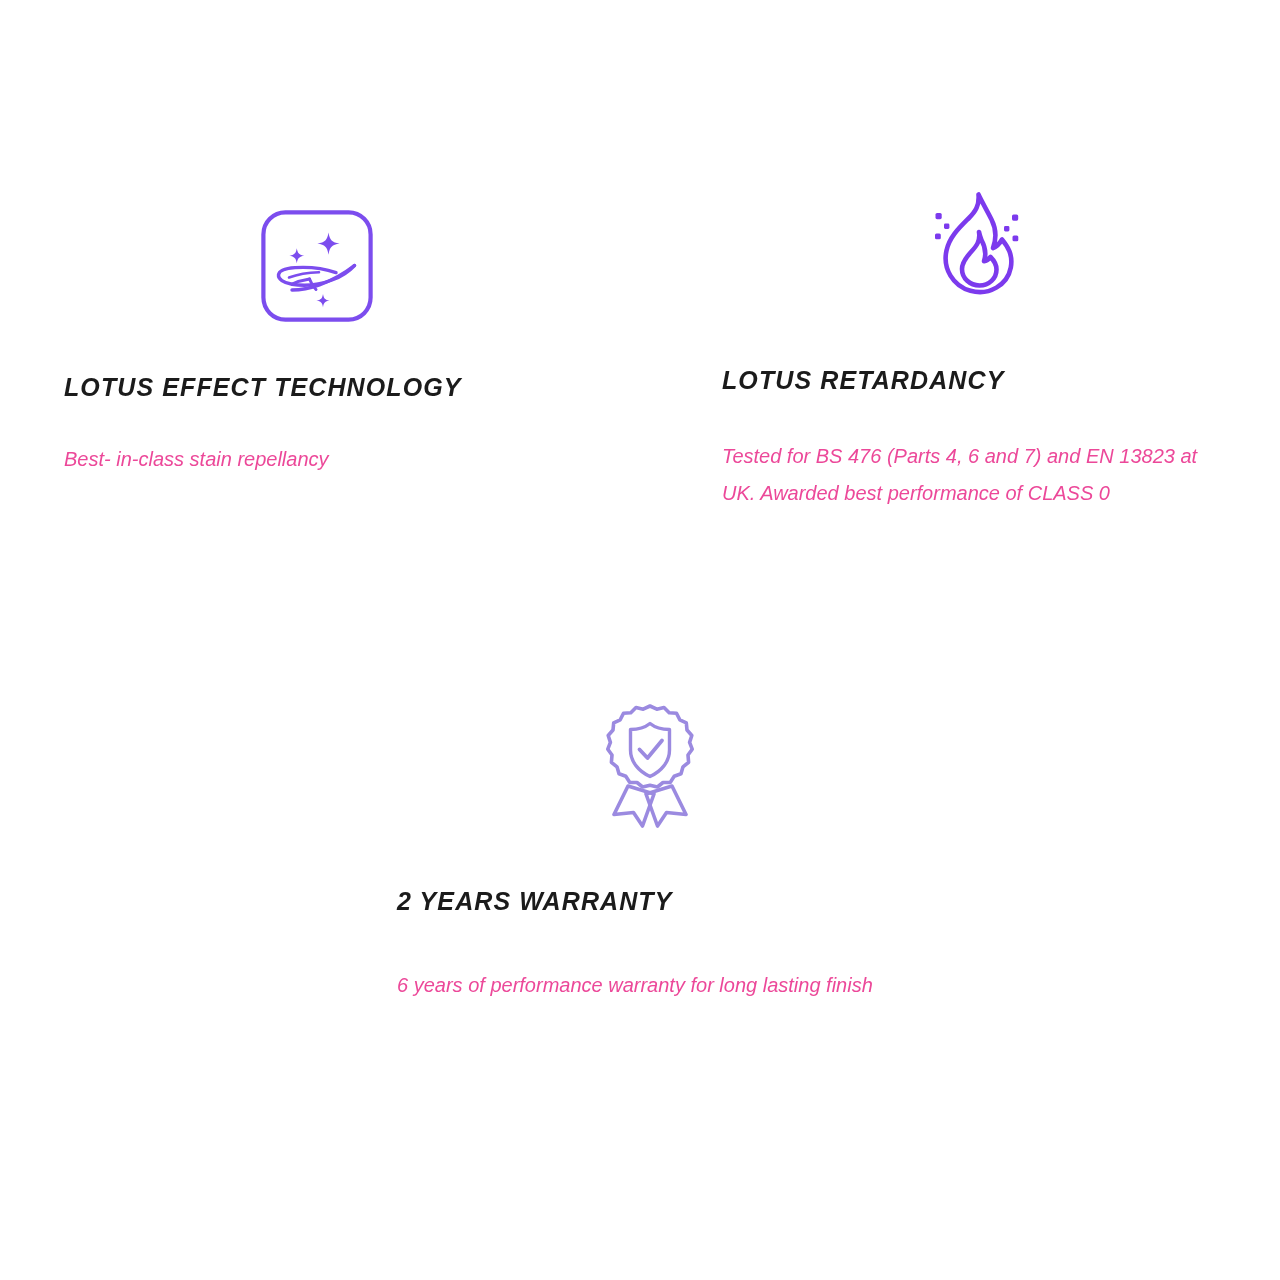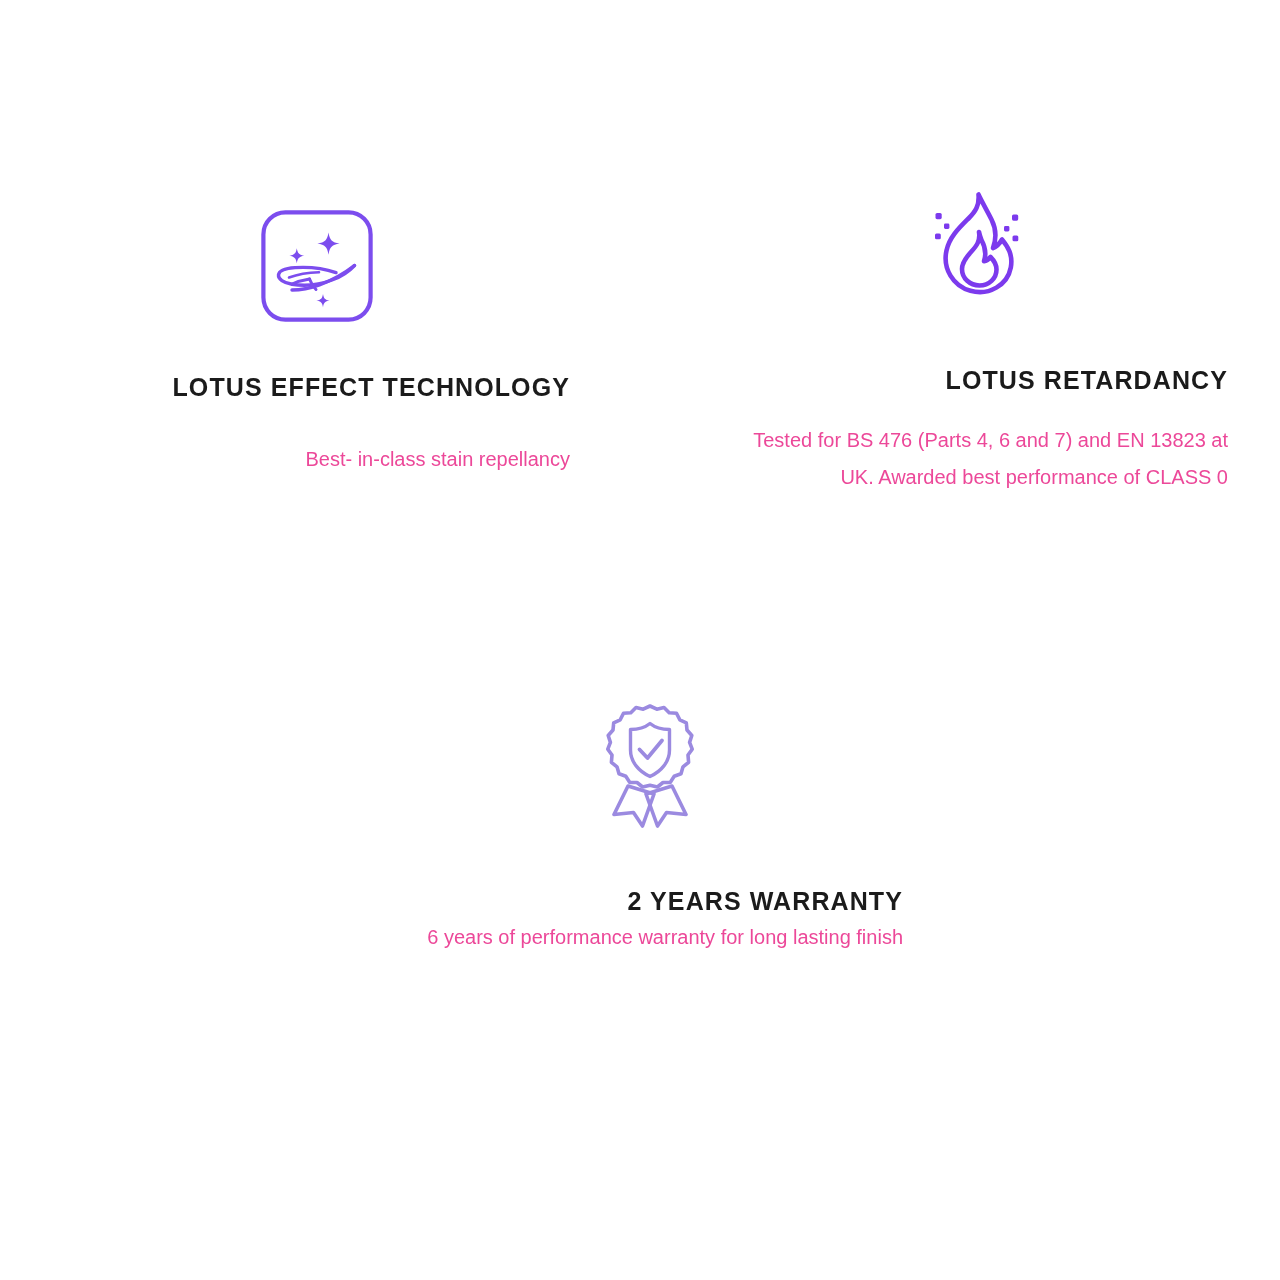--- a/index.html
+++ b/index.html
@@ -18,22 +18,23 @@
   .features-wrap {
     position: absolute;
     left: 0;
     top: 0;
     width: 1280px;
     height: 1280px;
   }
 
   .feature {
     position: absolute;
-    text-align: right;
+    text-align: left;
     box-sizing: border-box;
+    font-style: italic;
   }
 
   
   .feature--lotus {
     left: 64px;
     top: 196px;
     width: 506px;
   }
   
   .feature--flame {
@@ -72,22 +73,22 @@
 
   .feature-desc {
     font-size: 20px;
     font-weight: normal;
     color: #ec4899;
     line-height: 1.85;
     margin: 0;
     padding: 0;
   }
   .feature--lotus .feature-desc { margin-top: 36px; }
-  .feature--flame .feature-desc { margin-top: 24px; }
-  .feature--warranty .feature-desc { }
+  .feature--flame .feature-desc { margin-top: 40px; }
+  .feature--warranty .feature-desc { margin-top: 48px; }
 </style>
 </head>
 <body>
 
 <div class="features-wrap">
 
   <div class="feature feature--lotus">
 
     <div class="feature-icon">
       <svg width="112" height="112" viewBox="0 0 112 112" fill="none" xmlns="http://www.w3.org/2000/svg">

